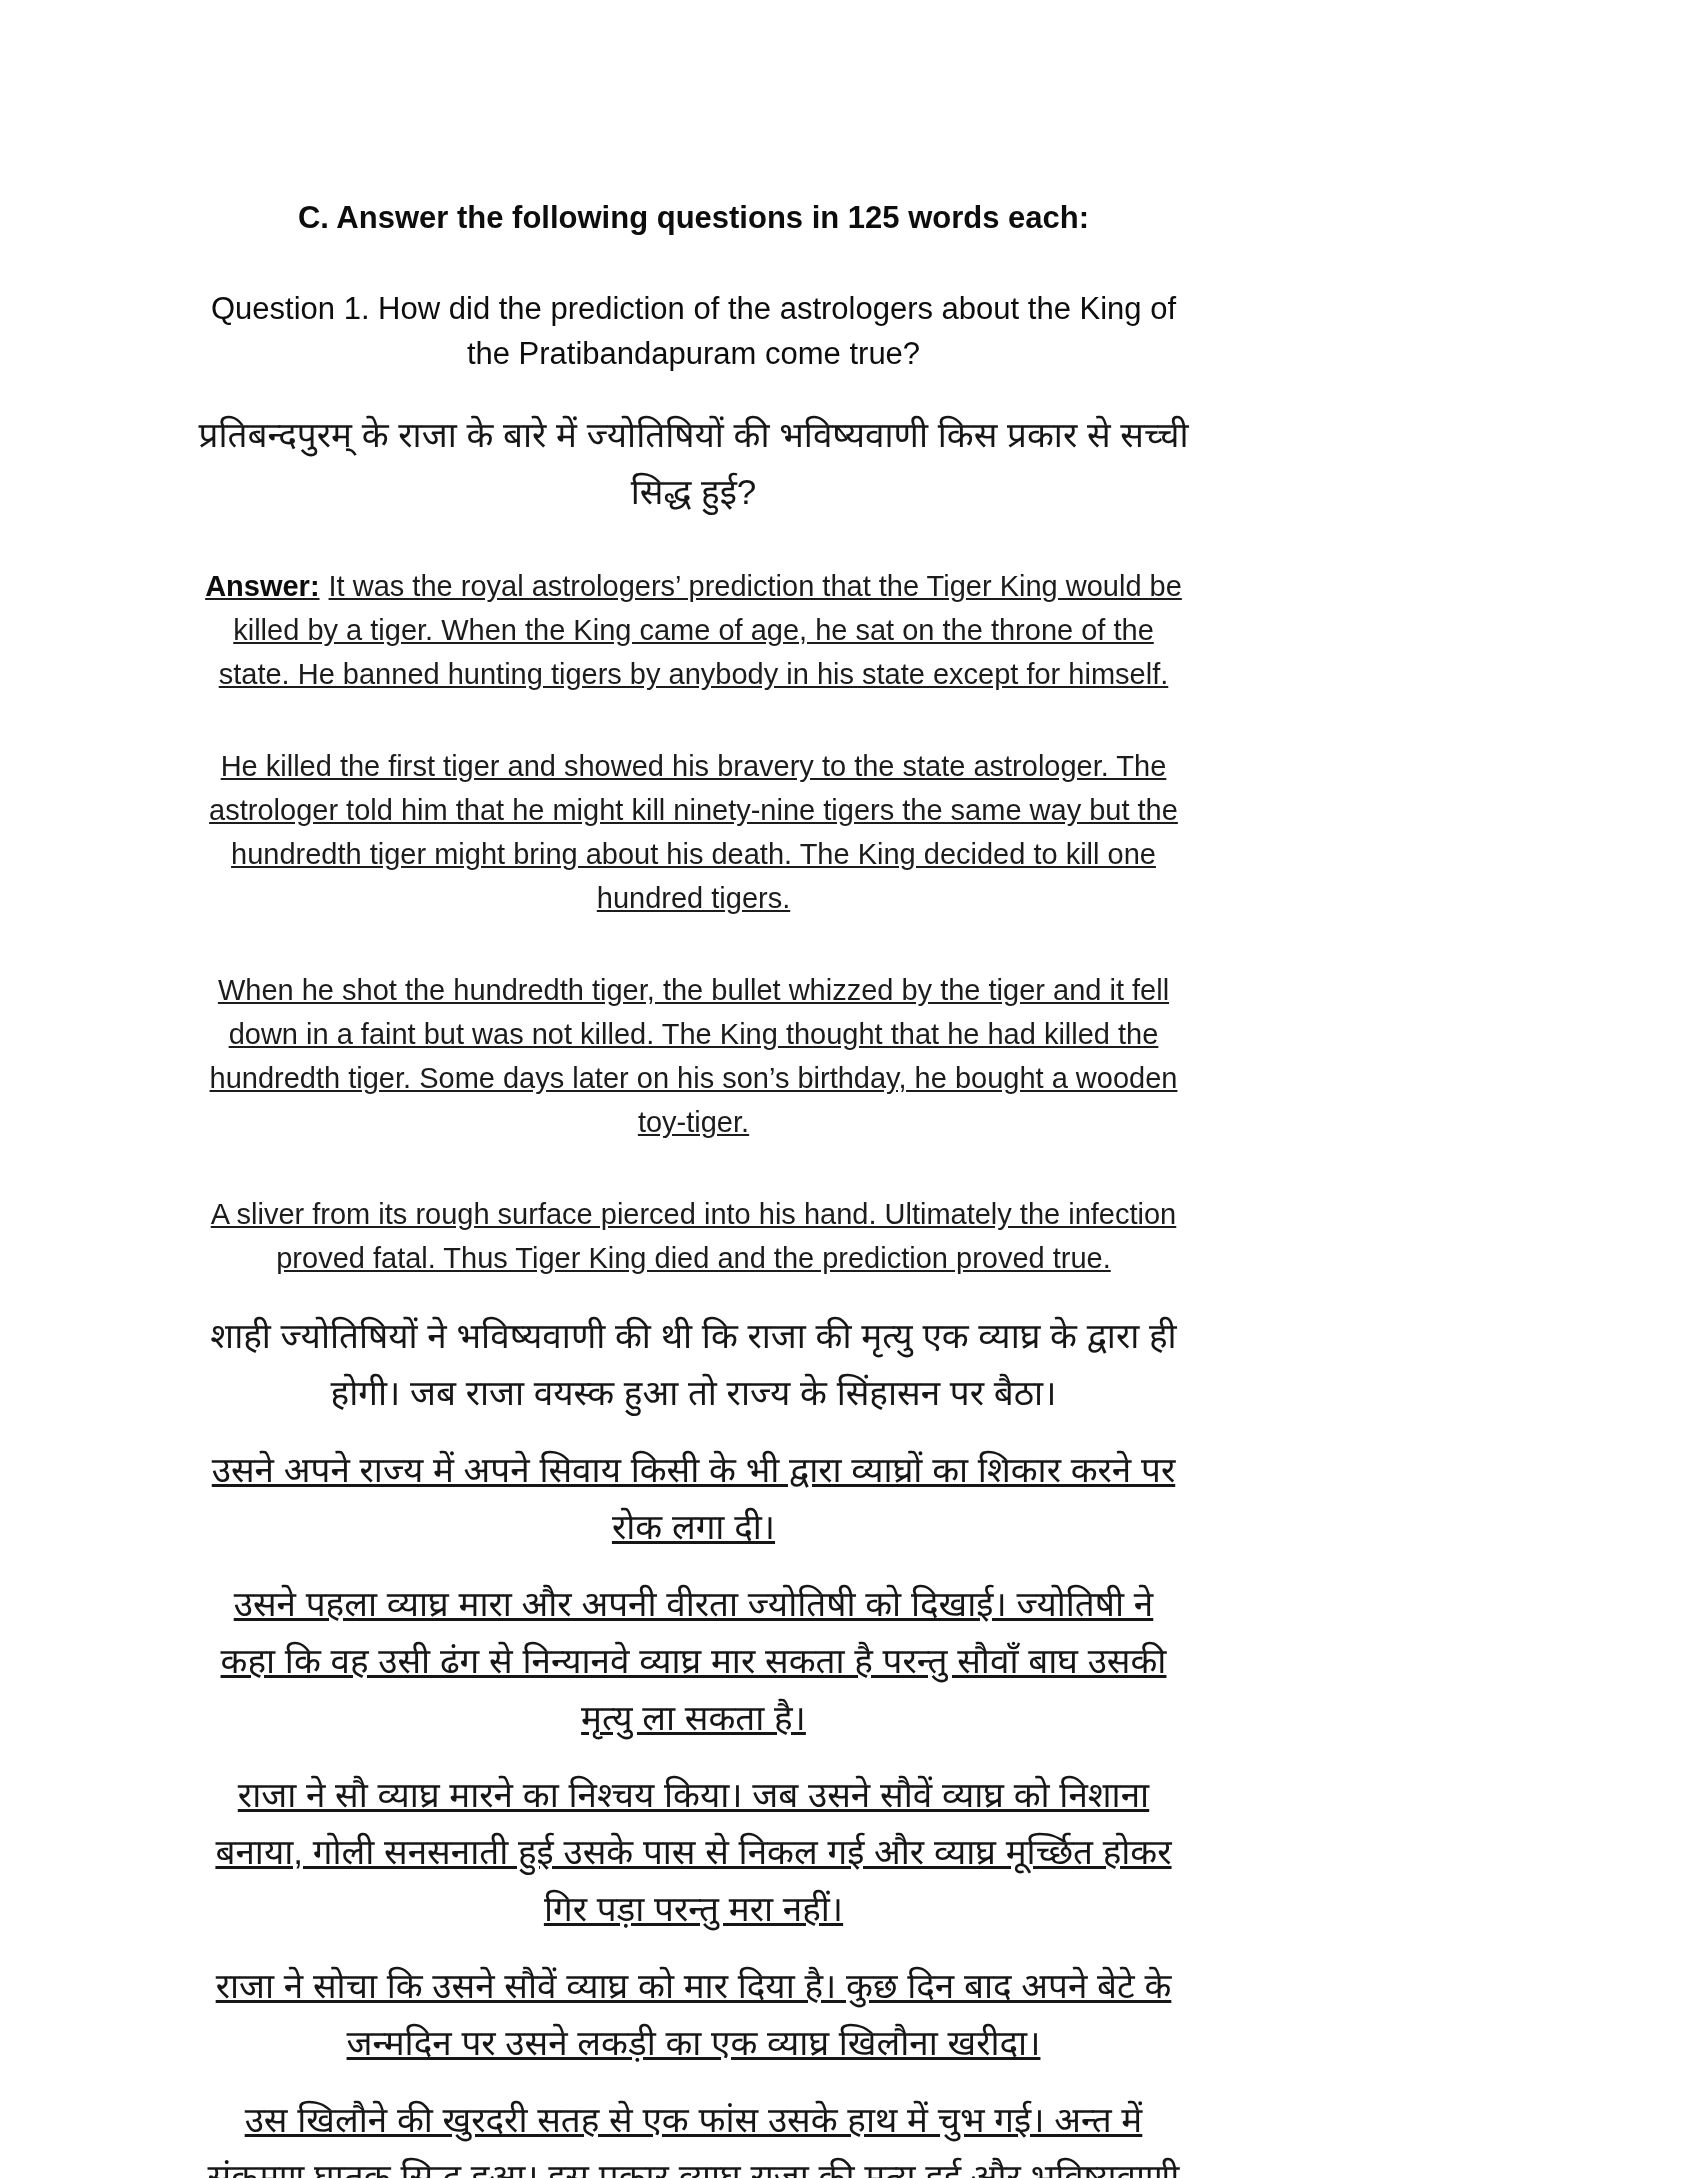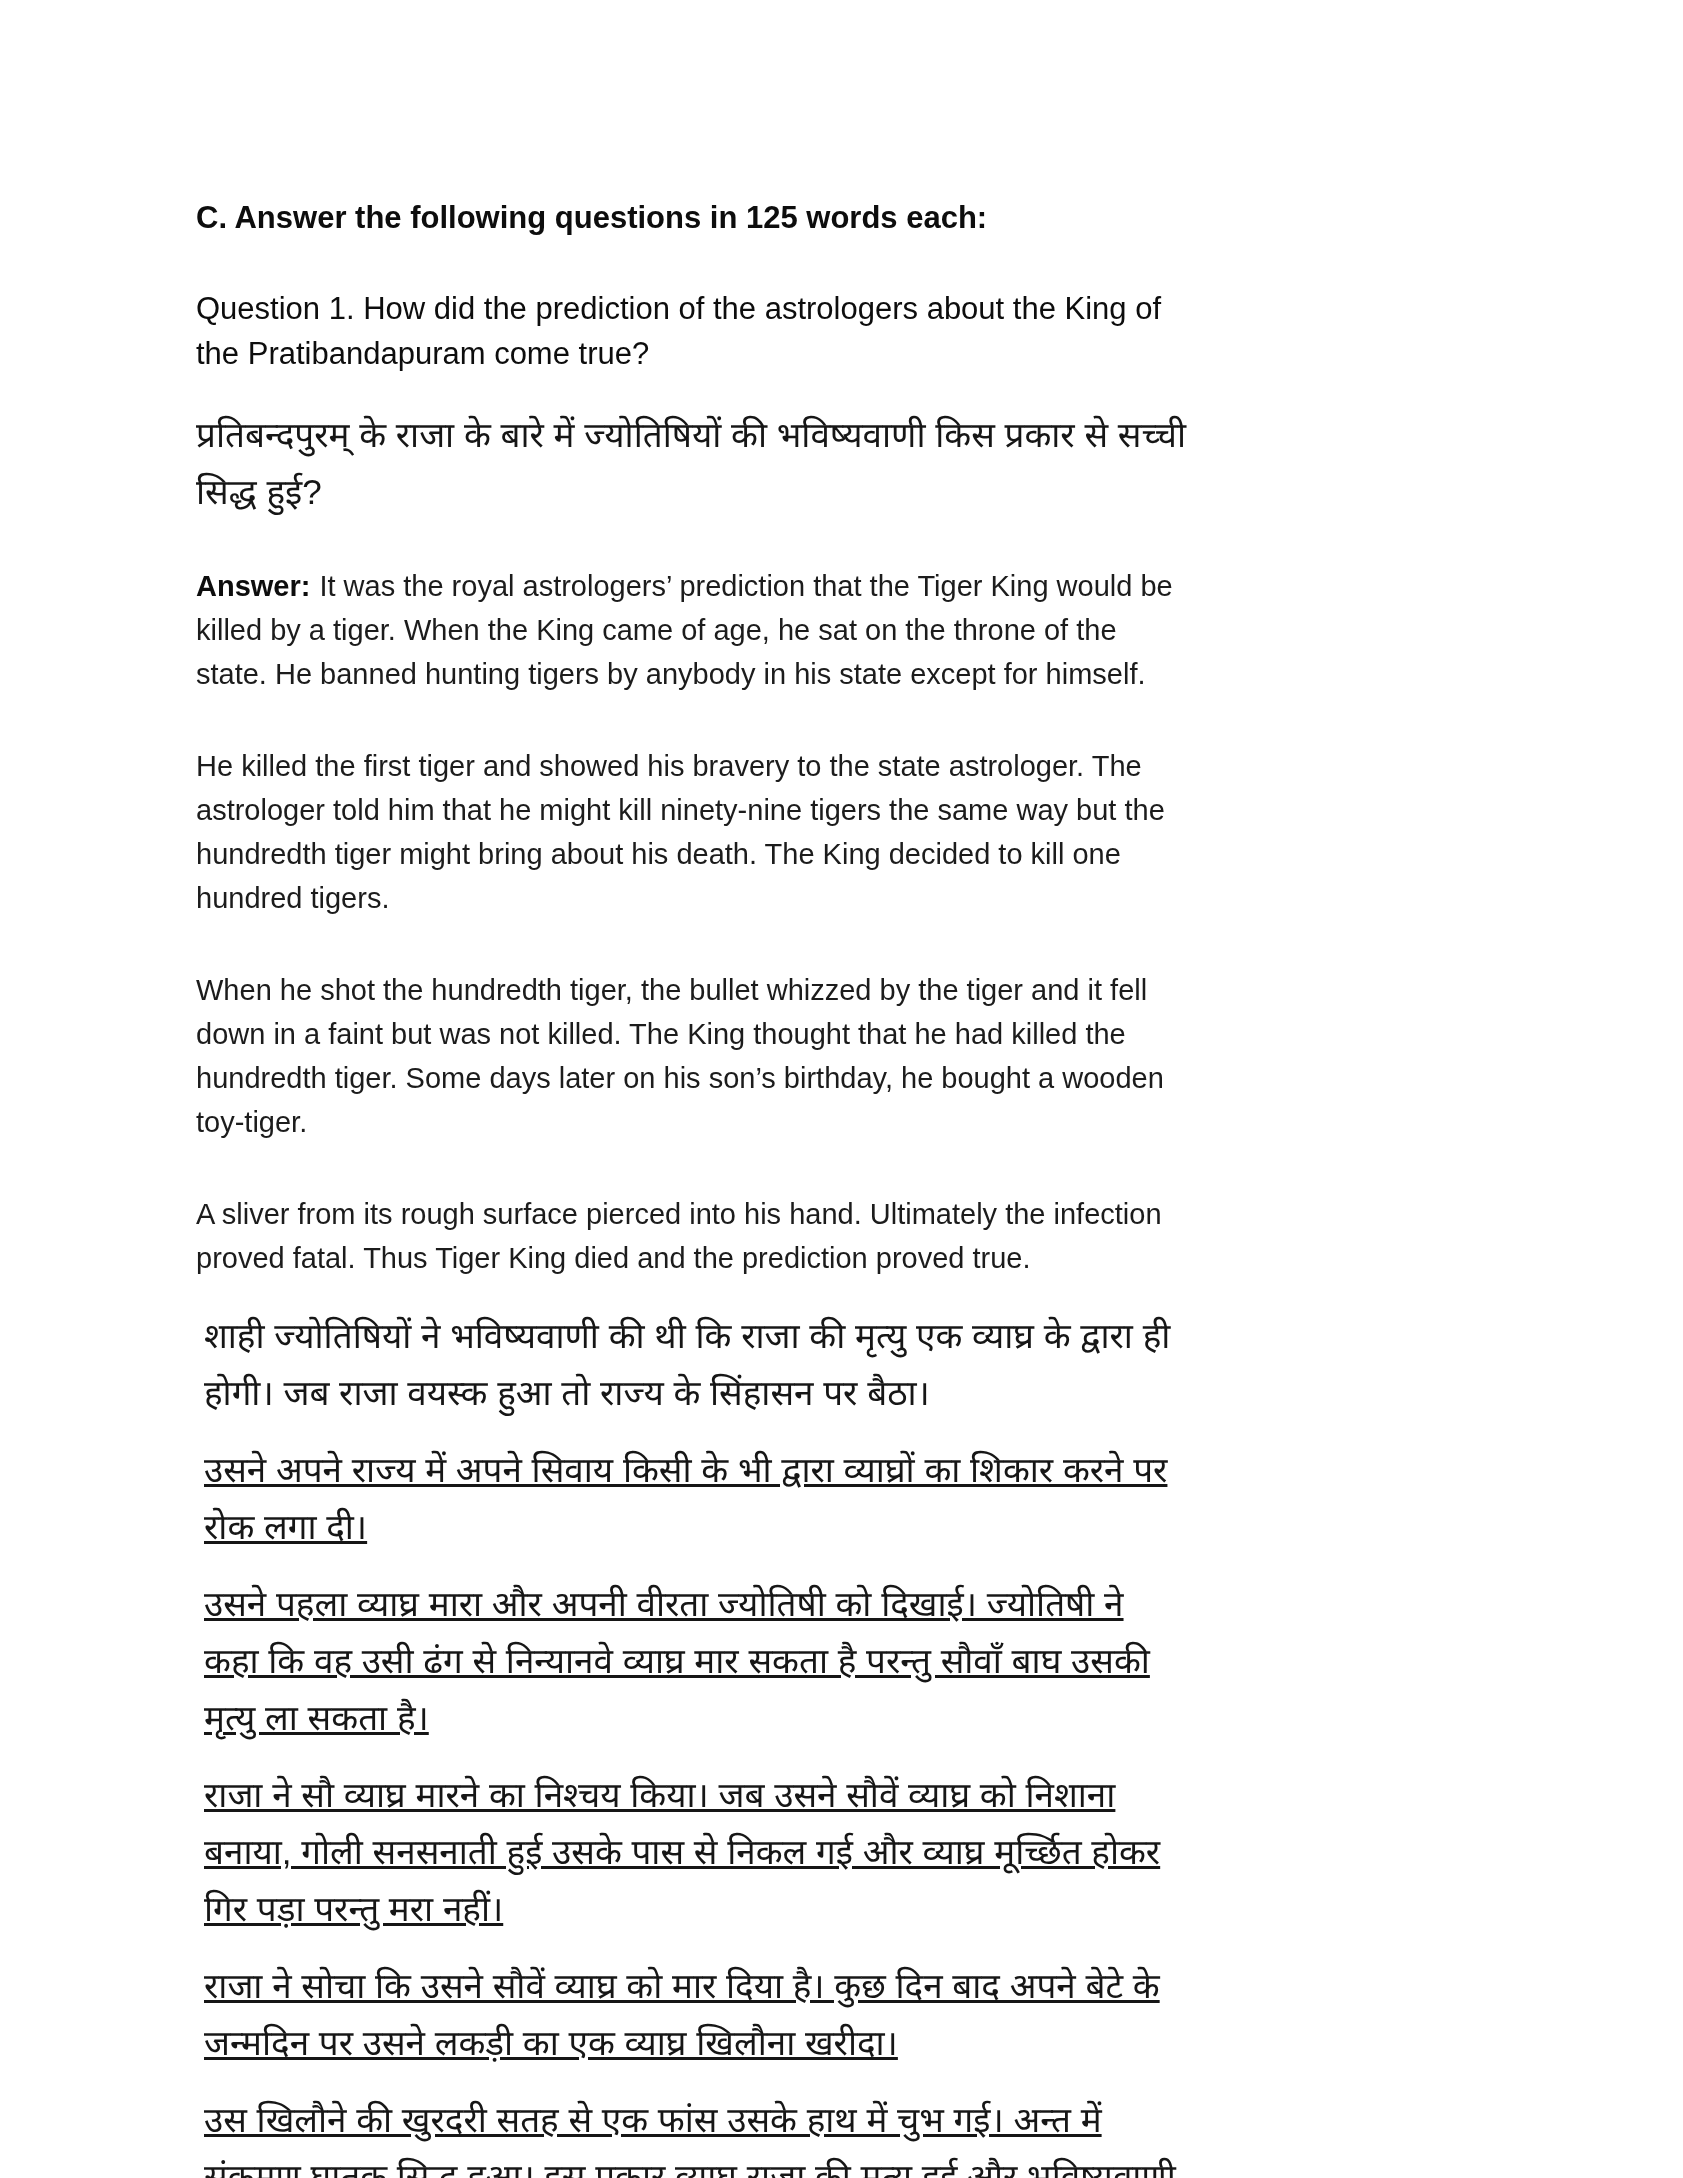--- a/index.html
+++ b/index.html
@@ -10,20 +10,21 @@
   .page {
     position: relative;
     width: 1389px;
     height: 2178px;
     background: #ffffff;
     overflow: hidden;
     font-family: "Liberation Sans", "DejaVu Sans", sans-serif;
     color: #1c1c1c;
     box-sizing: border-box;
     padding: 198px 198px 0 196px;
+    text-align: center;
   }
   .section-heading {
     font-size: 31px;
     font-weight: bold;
     color: #0d0d0d;
     line-height: 40px;
     margin: 0 0 48px 0;
   }
   .question-heading {
     font-size: 31px;
@@ -32,20 +33,21 @@
     line-height: 45px;
     margin: 0 0 30px 0;
     max-width: 1168px;
   }
   .para-en {
     font-size: 29px;
     line-height: 44px;
     margin: 0 0 0 0;
     color: #1c1c1c;
     max-width: 1282px;
+    text-decoration: underline;
   }
   .para-en + .para-en {
     margin-top: 48px;
   }
   .answer-label {
     font-weight: bold;
     color: #0d0d0d;
     margin-right: 9px;
   }
   .para-hi {

